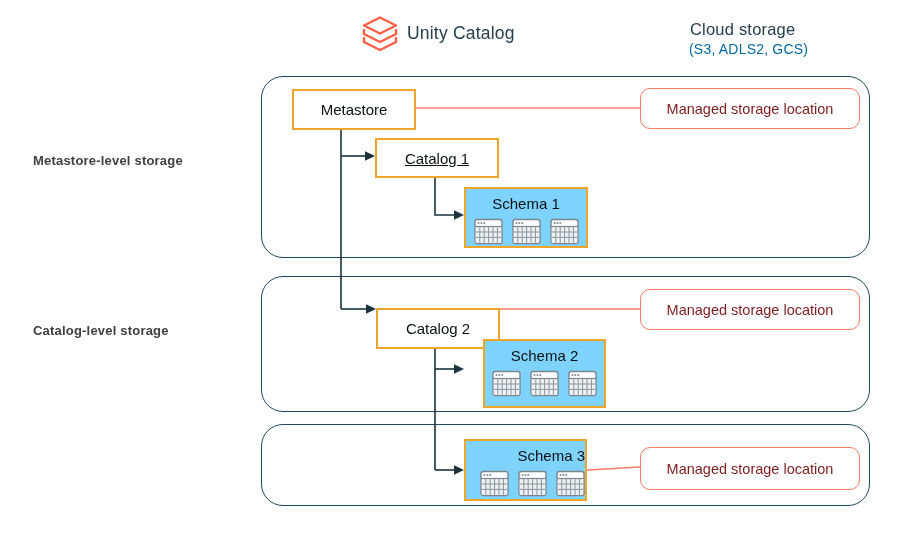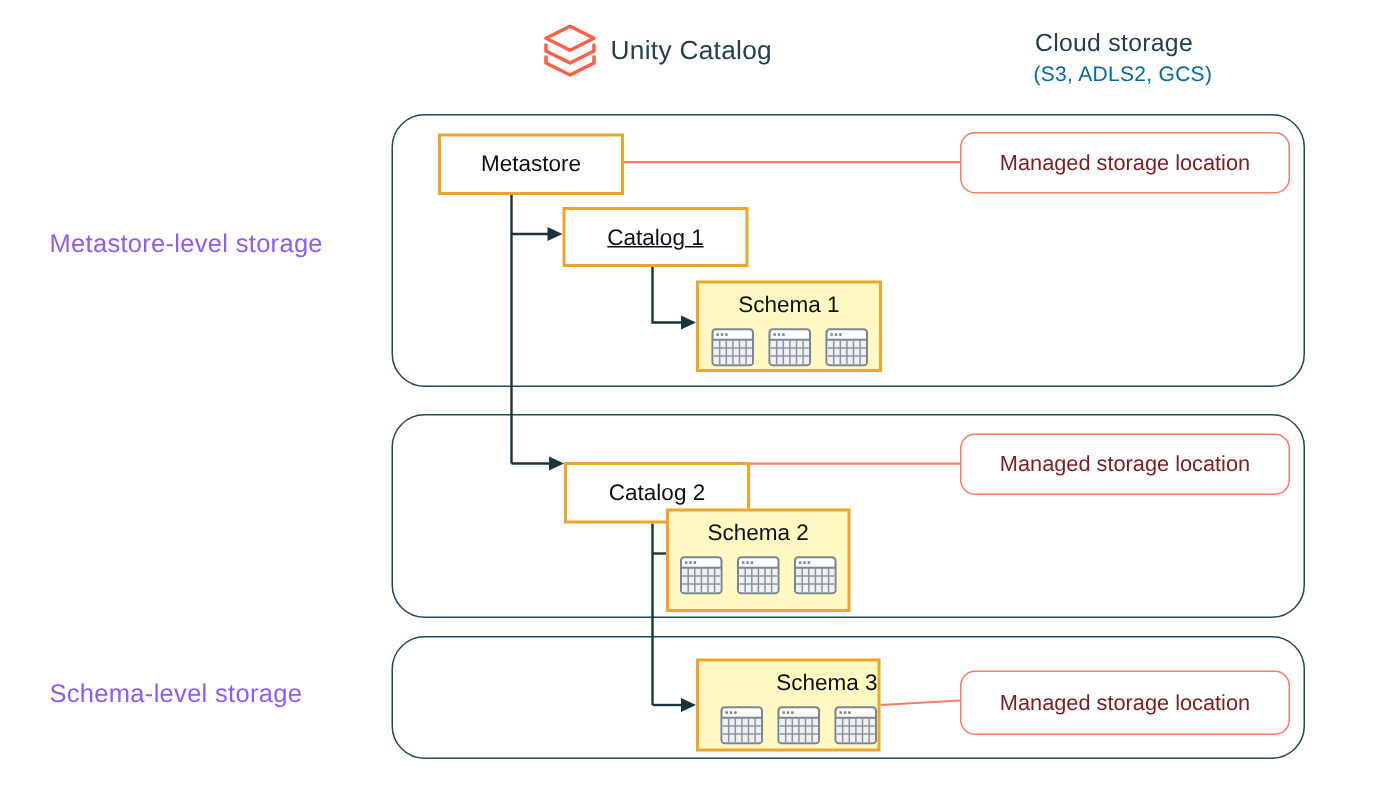--- a/index.html
+++ b/index.html
@@ -10,29 +10,29 @@
   .abs{position:absolute;}
   
   .uc-title{font-size:17.5px;font-weight:500;color:#24404c;letter-spacing:.2px;}
   .cloud-title{font-size:16.5px;font-weight:400;color:#24404c;letter-spacing:.2px;}
   .cloud-sub{font-size:14px;font-weight:400;color:#0369a1;letter-spacing:.2px;}
   
   .container-box{
     position:absolute;border:1.6px solid #20495a;border-radius:22px;background:transparent;
   }
   
-  .side-label{font-size:17px;font-weight:400;color:#8b5cf6;letter-spacing:.2px;white-space:nowrap;}
+  .side-label{font-size:13px;font-weight:700;color:#404040;letter-spacing:.2px;white-space:nowrap;}
   
   .node{
     position:absolute;border:2px solid #eda62b;background:#ffffff;z-index:3;
     display:flex;align-items:center;justify-content:center;
     font-size:15px;color:#0d1116;
   }
   .schema-node{
-    position:absolute;border:2px solid #eda62b;background:#fef9c3;z-index:3;
+    position:absolute;border:2px solid #eda62b;background:#7dd3fc;z-index:3;
     display:flex;flex-direction:column;align-items:center;justify-content:flex-start;
     padding-top:7px;box-sizing:border-box;
   }
   .schema-node .schema-label{font-size:15px;color:#0d1116;line-height:1;margin-bottom:6px;}
   .schema-node .icon-row{display:flex;gap:9px;align-items:center;}
   
   .managed{
     position:absolute;border:1.6px solid #f97b68;border-radius:10px;background:#ffffff;z-index:3;
     display:flex;align-items:center;justify-content:center;
     font-size:14.5px;color:#7f1d1d;white-space:nowrap;
@@ -50,21 +50,21 @@
       <path d="M19 2.5 L35 10.5 19 18.5 3 10.5 Z" stroke="#ff5f46" stroke-width="2.4" stroke-linejoin="round"></path>
       <path d="M3 15 v4 L19 27 35 19 v-4" stroke="#ff5f46" stroke-width="2.4" stroke-linejoin="round" stroke-linecap="round" fill="none"></path>
       <path d="M3 23 v4 L19 35 35 27 v-4" stroke="#ff5f46" stroke-width="2.4" stroke-linejoin="round" stroke-linecap="round" fill="none"></path>
     </svg>
   </span>
   <div class="abs hdr uc-title" style="left:407px;top:23px;">Unity Catalog</div>
   <div class="abs hdr cloud-title" style="left:690px;top:20px;">Cloud storage</div>
   <div class="abs hdr cloud-sub" style="left:689px;top:41px;">(S3, ADLS2, GCS)</div>
 
   <div class="abs side-label" style="left:33px;top:153px;">Metastore-level storage</div>
-  <div class="abs side-label" style="left:33px;top:453px;">Schema-level storage</div>
+  <div class="abs side-label" style="left:33px;top:323px;">Catalog-level storage</div>
 
   <div class="container-box" style="left:261px;top:76px;width:607px;height:180px;"></div>
   <div class="container-box" style="left:261px;top:276px;width:607px;height:134px;"></div>
   <div class="container-box" style="left:261px;top:424px;width:607px;height:80px;"></div>
 
   <svg class="overlay" width="918" height="538" viewBox="0 0 918 538">
     <g stroke="#1b333c" stroke-width="1.6" fill="none">
       <path d="M341 127 V309"></path>
       <path d="M341 156 H366"></path>
       <path d="M341 309 H367"></path>
@@ -146,21 +146,21 @@
             <line x1="10.2" y1="9.5" x2="10.2" y2="25.7"></line>
             <line x1="14.6" y1="9.5" x2="14.6" y2="25.7"></line>
             <line x1="19" y1="9.5" x2="19" y2="25.7"></line>
             <line x1="23.4" y1="9.5" x2="23.4" y2="25.7"></line>
             <line x1="1.8" y1="15" x2="27.2" y2="15"></line>
             <line x1="1.8" y1="20.4" x2="27.2" y2="20.4"></line>
           </g>
         </svg>
       </span>
   </div>
-  <div class="schema-node" style="left:444px;top:339px;width:123px;height:69px;">
+  <div class="schema-node" style="left:483px;top:339px;width:123px;height:69px;">
     <span class="schema-label">Schema 2</span>
     <span class="icon-row">
         <svg width="29" height="29" viewBox="0 0 29 29">
           <rect x="1" y="2.5" width="27" height="24" rx="2.2" fill="#ffffff" stroke="#7b8690" stroke-width="1.4"></rect>
           <rect x="1.8" y="9.5" width="25.4" height="16.2" fill="#eef0f2"></rect>
           <line x1="1" y1="9.5" x2="28" y2="9.5" stroke="#7b8690" stroke-width="1.2"></line>
           <rect x="3.6" y="5.2" width="1.7" height="1.7" fill="#7b8690"></rect>
           <rect x="6.5" y="5.2" width="1.7" height="1.7" fill="#7b8690"></rect>
           <rect x="9.4" y="5.2" width="1.7" height="1.7" fill="#7b8690"></rect>
           <g stroke="#8a949d" stroke-width="1">

